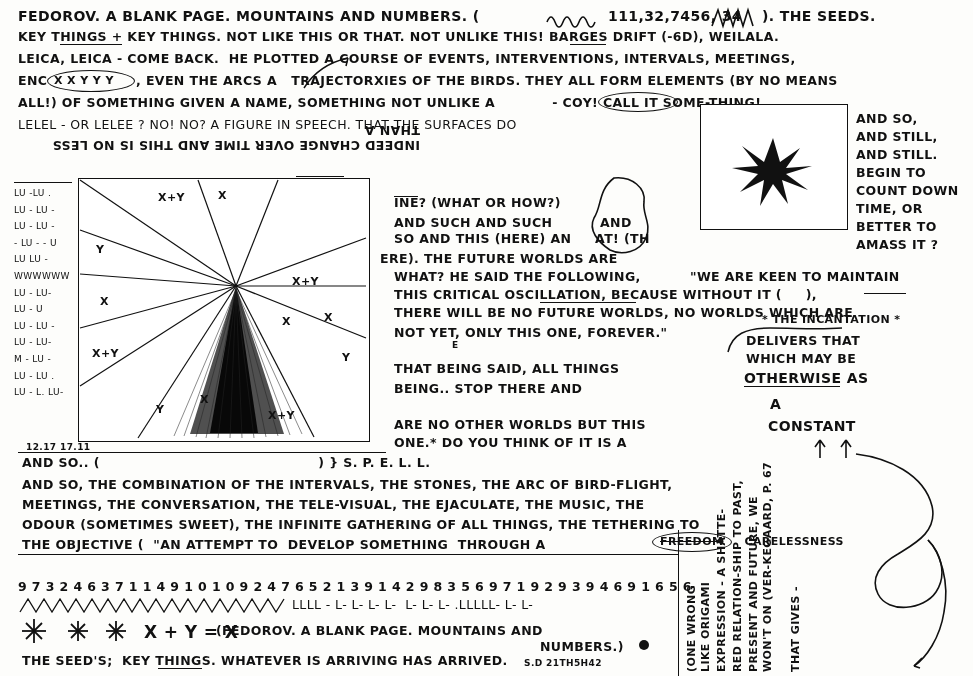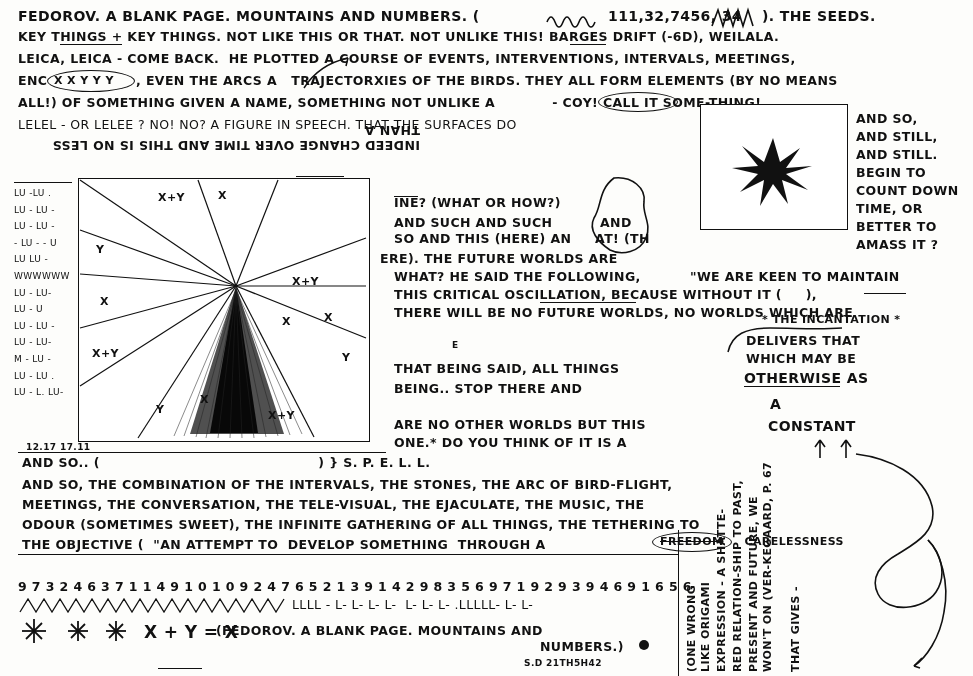--- a/index.html
+++ b/index.html
@@ -129,20 +129,21 @@
   <div class="hr" style="left:394px;top:196px;width:24px;"></div>
   <div class="txt hand md" style="left:394px;top:216px;">AND SUCH AND SUCH          AND</div>
   <div class="txt hand md" style="left:394px;top:232px;">SO AND THIS (HERE) AN     AT! (TH</div>
   <div class="txt hand md" style="left:380px;top:252px;">ERE). THE FUTURE WORLDS ARE</div>
   <div class="txt hand md" style="left:394px;top:270px;">WHAT? HE SAID THE FOLLOWING,</div>
   <div class="txt hand md" style="left:690px;top:270px;">"WE ARE KEEN TO MAINTAIN</div>
   <div class="txt hand md" style="left:394px;top:288px;">THIS CRITICAL OSCILLATION, BECAUSE WITHOUT IT (     ),</div>
   <div class="hr" style="left:540px;top:302px;width:96px;"></div>
   <div class="hr" style="left:864px;top:293px;width:42px;"></div>
   <div class="txt hand md" style="left:394px;top:306px;">THERE WILL BE NO FUTURE WORLDS, NO WORLDS WHICH ARE</div>
+  <div class="txt hand md" style="left:394px;top:326px;">NOT YET, ONLY THIS ONE, FOREVER."</div>
   <div class="txt hand xs" style="left:452px;top:340px;">E</div>
 
   <div class="txt hand md" style="left:394px;top:362px;">THAT BEING SAID, ALL THINGS</div>
   <div class="txt hand md" style="left:394px;top:382px;">BEING.. STOP THERE AND</div>
   <div class="txt hand md" style="left:394px;top:418px;">ARE NO OTHER WORLDS BUT THIS</div>
   <div class="txt hand md" style="left:394px;top:436px;">ONE.* DO YOU THINK OF IT IS A</div>
 
   <svg style="position:absolute;left:588px;top:176px;" width="72" height="82">
     <path class="ink" stroke-width="1.6" d="M26,2 C10,14 14,30 6,42 C0,54 10,66 22,74 C34,80 52,76 58,62 C64,48 54,38 56,26 C58,12 44,0 26,2 Z"></path>
   </svg>
@@ -222,20 +223,21 @@
           <line x1="-7" y1="7" x2="7" y2="-7"></line>
       </g>
     </g>
   </svg>
   <div class="txt hand lg" style="left:144px;top:622px;font-size:17px;">X + Y = X</div>
   <div class="txt hand md" style="left:216px;top:624px;">(FEDOROV. A BLANK PAGE. MOUNTAINS AND</div>
   <div class="txt hand md" style="left:540px;top:640px;">NUMBERS.)</div>
   <svg style="position:absolute;left:636px;top:636px;" width="18" height="18">
     <circle cx="8" cy="9" r="5" fill="#111"></circle>
   </svg>
+  <div class="txt hand md" style="left:22px;top:654px;">THE SEED'S;  KEY THINGS. WHATEVER IS ARRIVING HAS ARRIVED.</div>
   <div class="hr" style="left:158px;top:668px;width:44px;"></div>
   <div class="txt hand xs" style="left:524px;top:658px;">S.D 21TH5H42</div>
 
   <div class="txt hand sm" style="left:716px;top:672px;transform:rotate(-90deg);transform-origin:left top;white-space:nowrap;">EXPRESSION - A SHATTE-</div>
   <div class="txt hand sm" style="left:732px;top:672px;transform:rotate(-90deg);transform-origin:left top;white-space:nowrap;">RED RELATION-SHIP TO PAST,</div>
   <div class="txt hand sm" style="left:748px;top:672px;transform:rotate(-90deg);transform-origin:left top;white-space:nowrap;">PRESENT AND FUTURE, WE</div>
   <div class="txt hand sm" style="left:762px;top:672px;transform:rotate(-90deg);transform-origin:left top;white-space:nowrap;">WON'T ON (VER-KEGAARD, P. 67</div>
   <div class="txt hand sm" style="left:700px;top:672px;transform:rotate(-90deg);transform-origin:left top;white-space:nowrap;">LIKE ORIGAMI</div>
   <div class="txt hand sm" style="left:686px;top:672px;transform:rotate(-90deg);transform-origin:left top;white-space:nowrap;">(ONE WRONG</div>
   <div class="txt hand sm" style="left:790px;top:672px;transform:rotate(-90deg);transform-origin:left top;white-space:nowrap;">THAT GIVES -</div>

